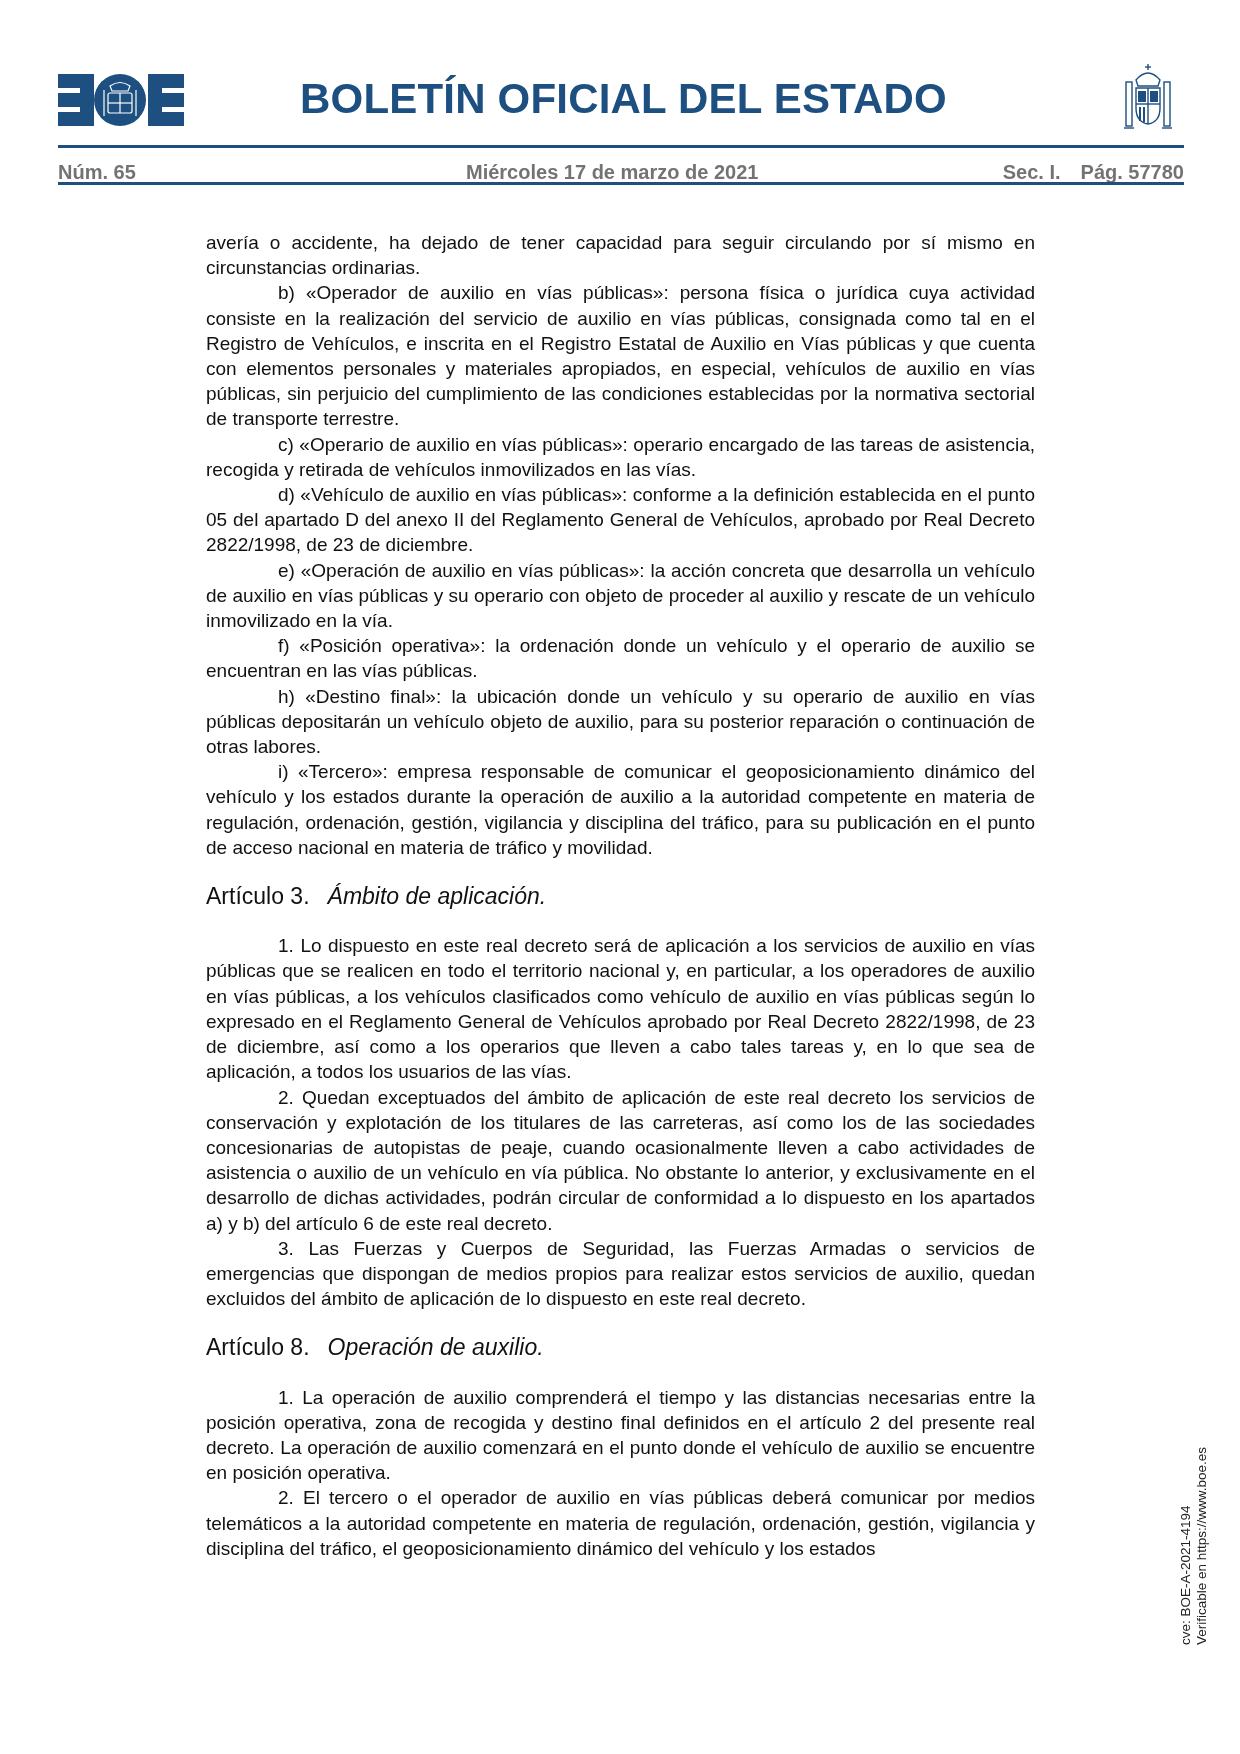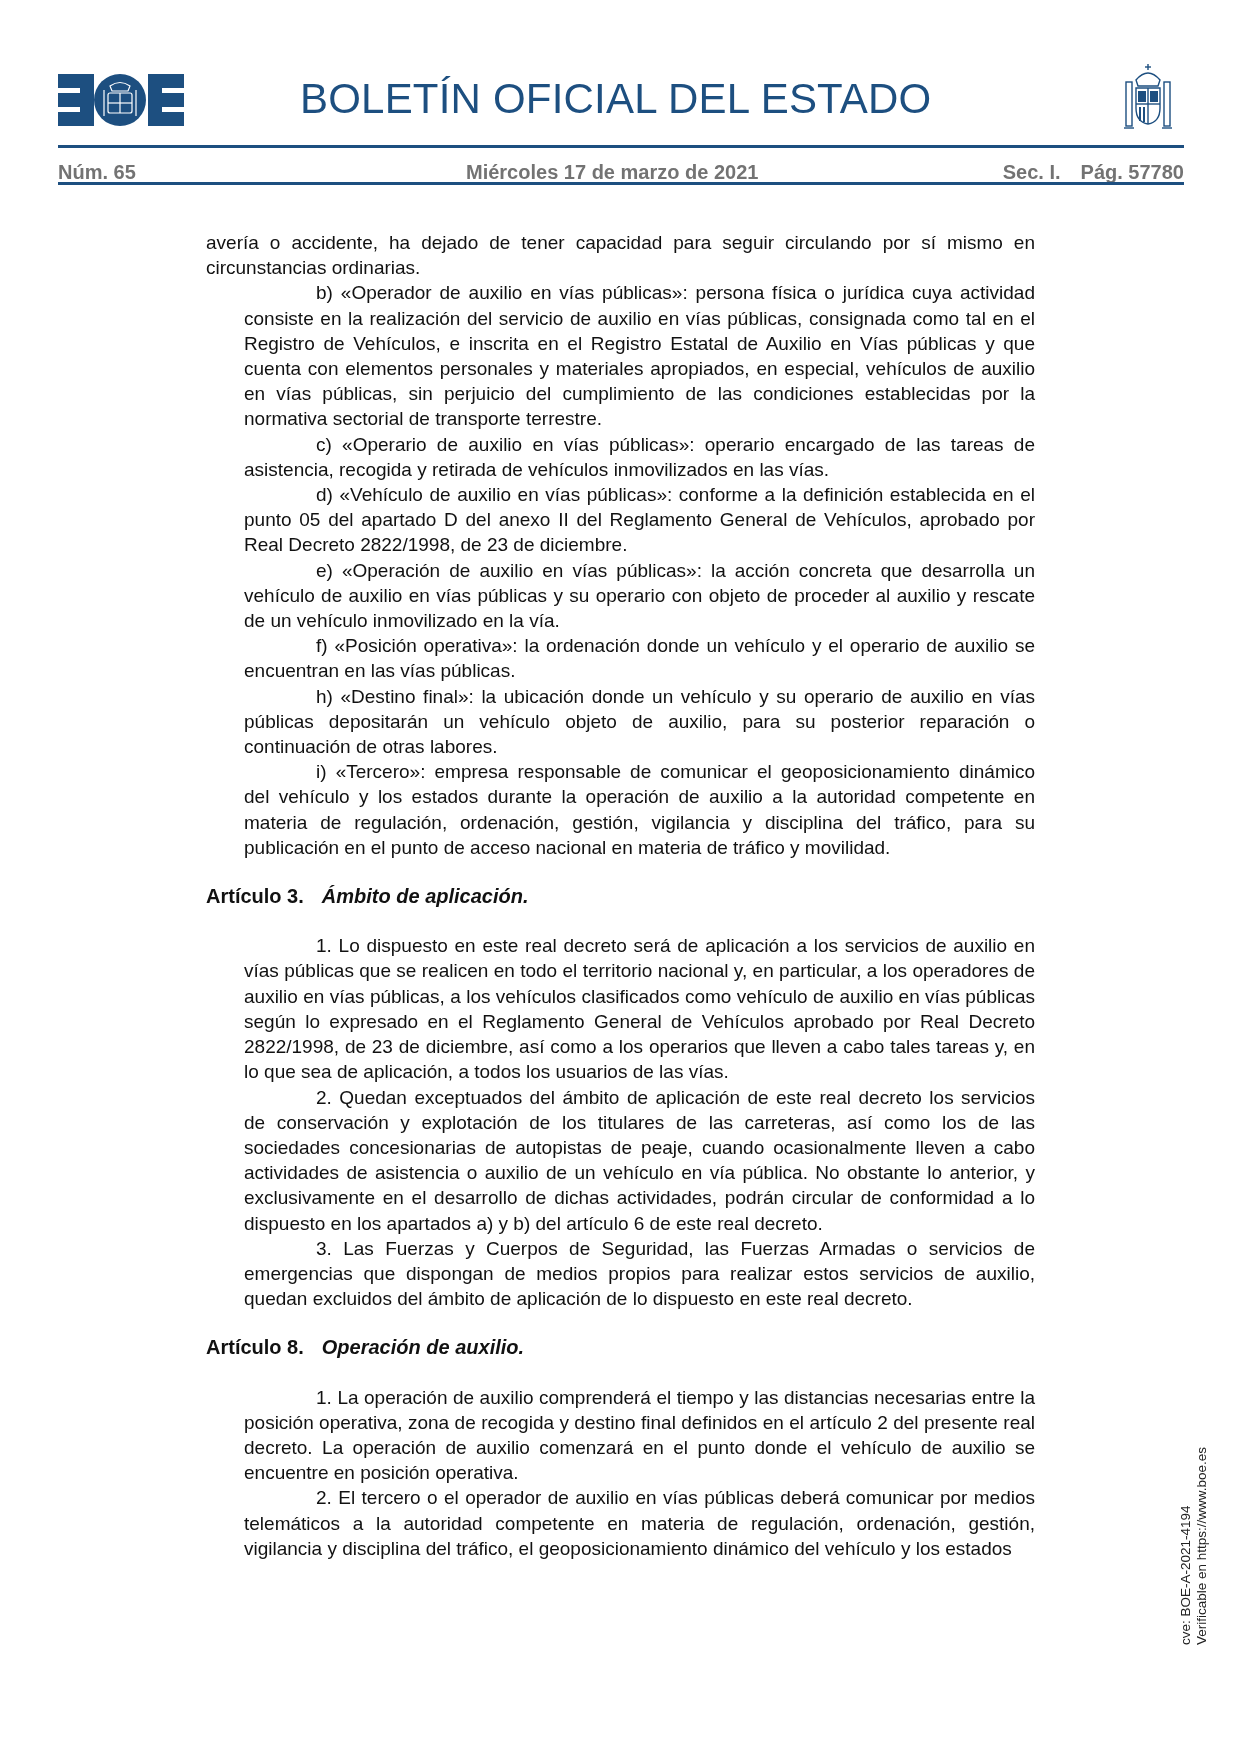--- a/index.html
+++ b/index.html
@@ -1,36 +1,36 @@
 <!DOCTYPE html>
 <html><head>
 <meta charset="utf-8">
 <style>
   html, body { margin: 0; padding: 0; background: #ffffff; }
   body { width: 1240px; height: 1754px; position: relative; overflow: hidden; font-family: "Liberation Sans", sans-serif; }
 
   .logo { position: absolute; left: 58px; top: 74px; width: 126px; height: 52px; }
-  .title { position: absolute; left: 300px; top: 78px; font-size: 42px; font-weight: normal; color: #1d4f80; letter-spacing: 0.2px; white-space: nowrap; line-height: 1; }
+  .title { position: absolute; left: 300px; top: 78px; font-size: 42px; font-weight: bold; color: #1d4f80; letter-spacing: 0.2px; white-space: nowrap; line-height: 1; }
   .arms { position: absolute; left: 1124px; top: 62px; width: 48px; height: 70px; }
 
   .rule { position: absolute; left: 58px; width: 1126px; height: 3px; background: #1d4f80; }
   .rule.r1 { top: 145px; }
   .rule.r2 { top: 182px; }
 
   .sub { position: absolute; top: 152px; font-size: 20px; font-weight: bold; color: #737373; white-space: nowrap; line-height: 24px; margin-top: 8px; }
   .sub.num { left: 58px; }
   .sub.date { left: 466px; }
   .sub.sec { right: 56px; }
   .sub.sec .gap { display: inline-block; width: 20px; }
 
   .body { position: absolute; left: 206px; top: 230px; width: 829px; font-size: 19px; line-height: 25.2px; color: #111; text-align: justify; }
   .body p { margin: 0; }
-  .body p.ind { text-indent: 36px; margin-left: 38px; }
+  .body p.ind { text-indent: 36px; }
   .body .lbl { display: inline-block; min-width: 28px; }
-  .body h3 { font-size: 20px; font-weight: bold; margin: 24px 0 24px 0; line-height: 25.2px; }
+  .body h3 { font-size: 23px; font-weight: normal; margin: 24px 0 24px 0; line-height: 25.2px; }
   .body h3 .it { font-style: italic; margin-left: 18px; }
 
   .side { position: absolute; left: 1178px; top: 1645px; transform-origin: left top; transform: rotate(-90deg); font-size: 13.5px; line-height: 16px; color: #222; white-space: nowrap; }
 </style>
 </head>
 <body>
 
 <div class="logo">
   <svg width="126" height="52" viewBox="0 0 126 52">
     <g fill="#1d4f80">

